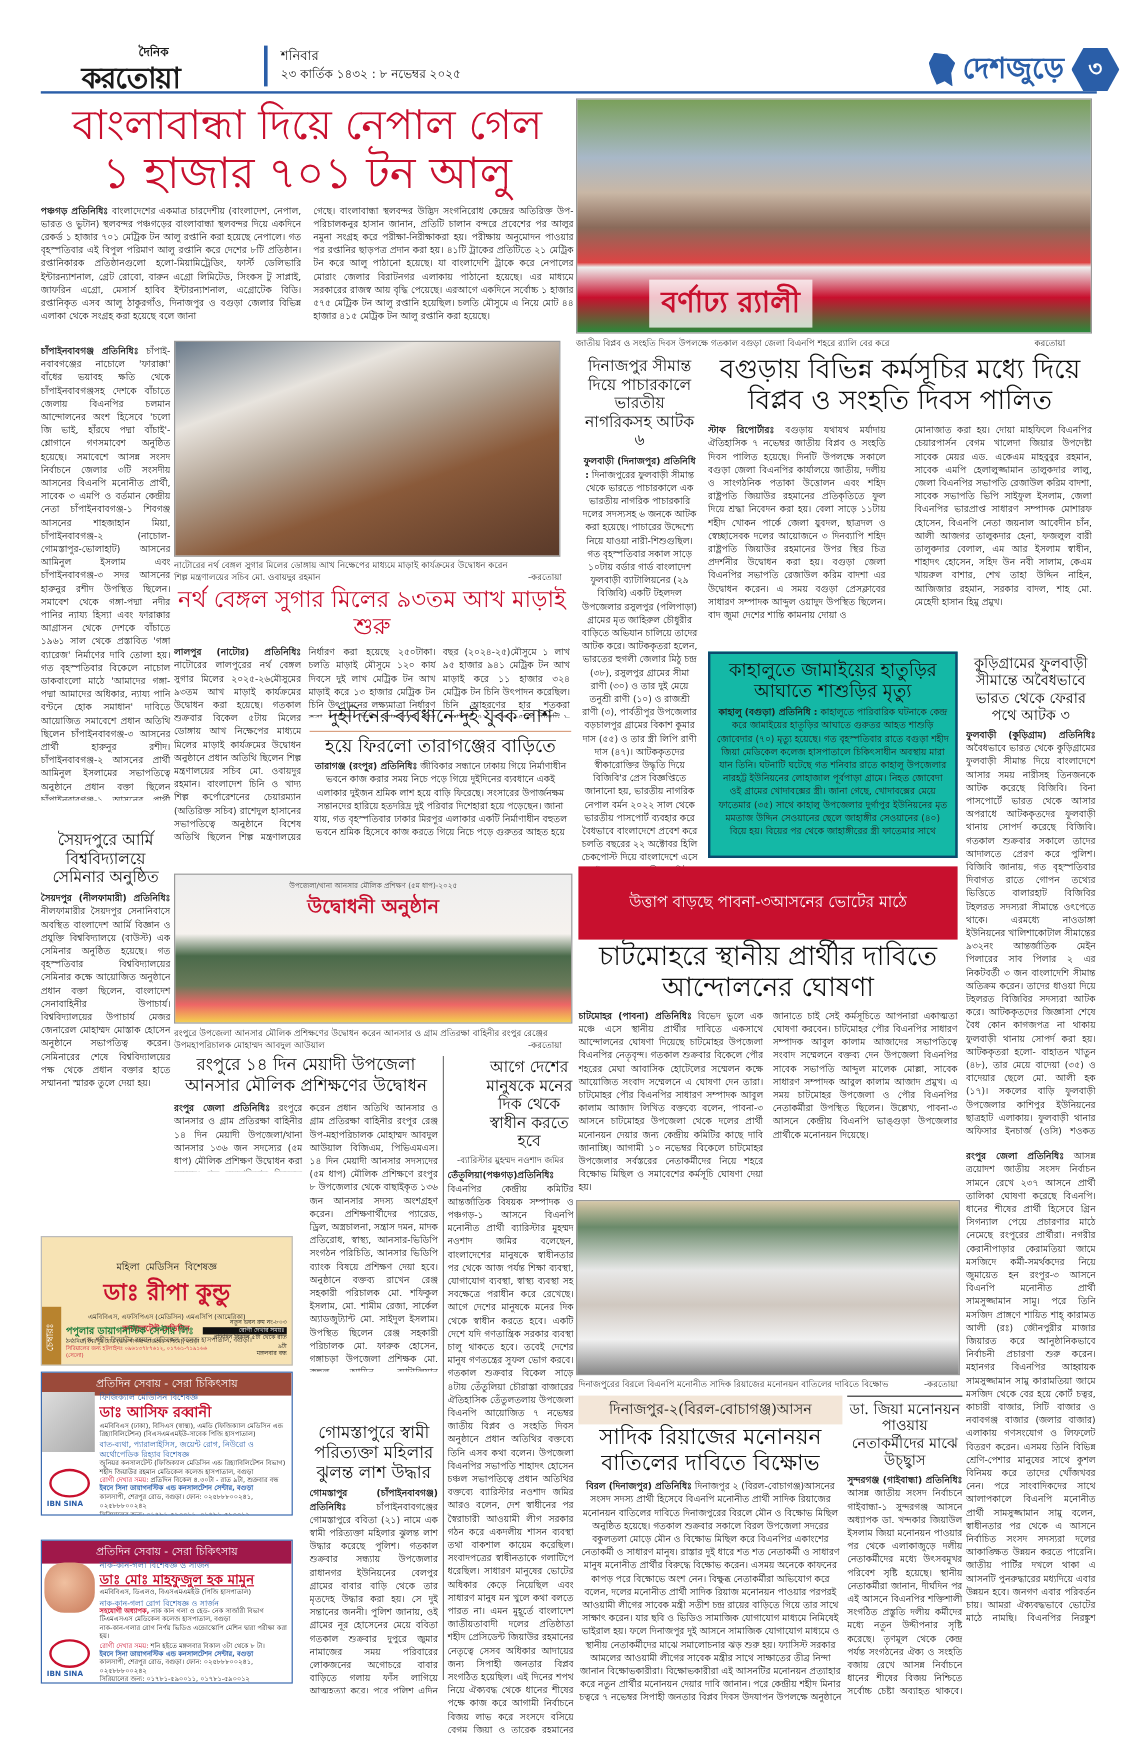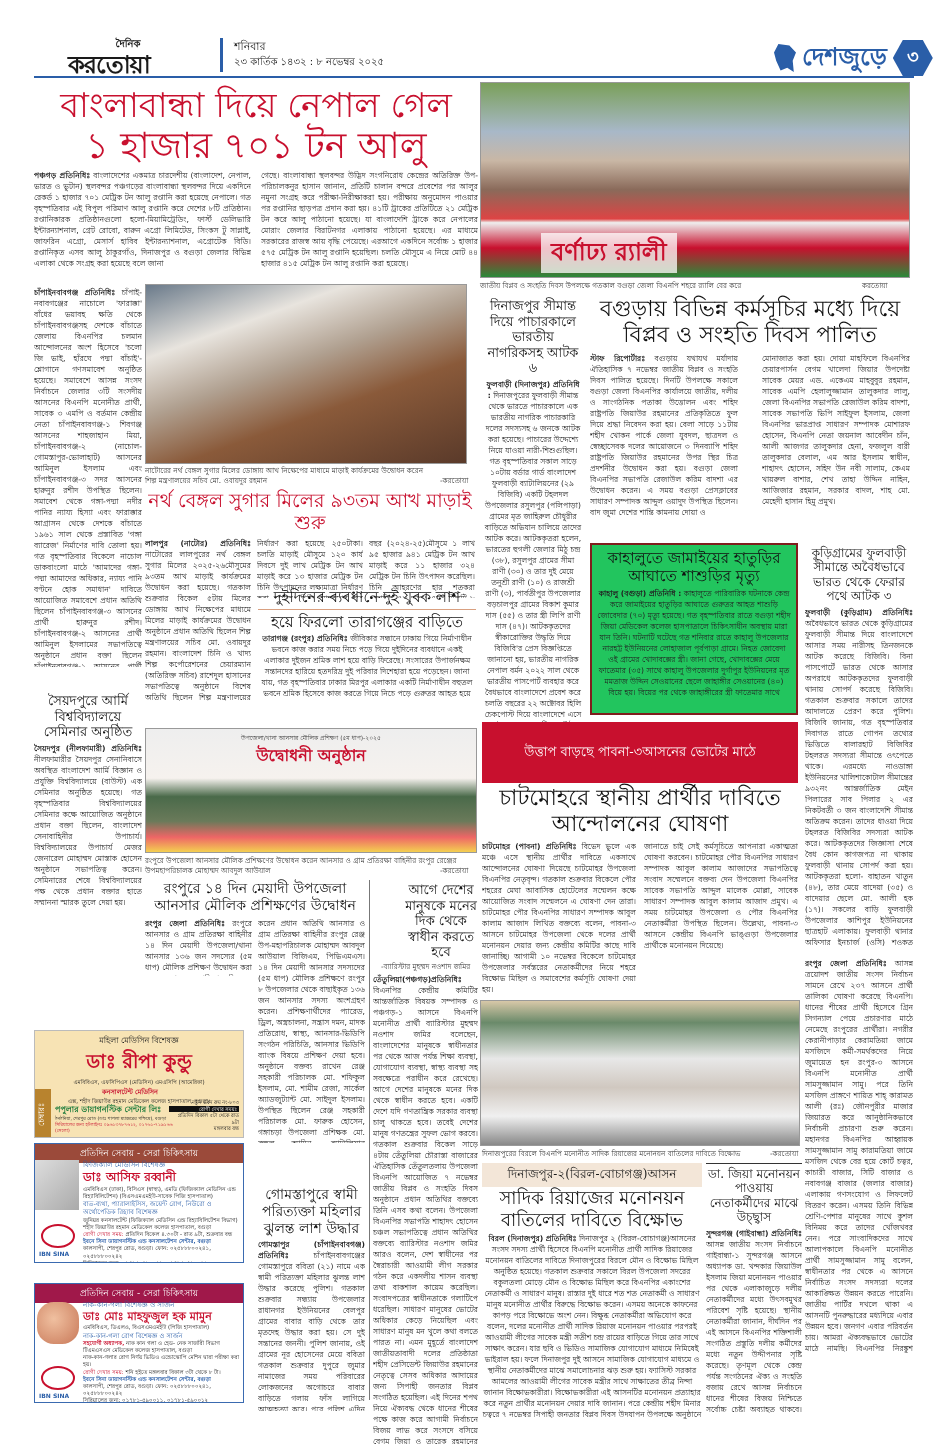--- a/index.html
+++ b/index.html
@@ -15,21 +15,21 @@
 .bd-map{width:22px;height:28px;background:#2a5ea8;clip-path:polygon(20% 0,70% 5%,100% 30%,85% 60%,90% 100%,60% 85%,30% 95%,10% 60%,0 30%)}
 .pagebadge{width:40px;height:36px;background:#2a5ea8;color:#fff;font-size:18px;display:flex;align-items:center;justify-content:center;clip-path:polygon(25% 0,75% 0,100% 50%,75% 100%,25% 100%,0 50%)}
 .hl-red{color:#c8102e;font-family:"DejaVu Serif",serif;text-align:center;line-height:1.15}
 .hl{font-family:"DejaVu Serif",serif;text-align:center;line-height:1.2;color:#111}
 .body{font-size:7.6px;line-height:1.45;text-align:justify;color:#222;overflow:hidden}
 .body b{font-weight:bold}
 .photo{overflow:hidden;border:1px solid #999}
 .cap{font-size:7.2px;color:#333;line-height:1.35}
 .rule{background:#333;height:1px}
 .vrule{background:#777;width:1px}
-.box{border:2px solid #7f1d1d;background:#22c55e}
+.box{border:2px solid #0c4a6e;background:#14b8a6}
 .ad{border:1px solid #bbb;overflow:hidden}
 .ph-crowd{background:linear-gradient(180deg,#7aa05a 0%,#a8b8c8 25%,#c9b7a5 40%,#8a6a5a 55%,#d44 70%,#eee 72%,#c8102e 85%,#2a8a3a 100%)}
 .ph-sugar{background:linear-gradient(160deg,#6a7a8a 0%,#e8e4de 25%,#b0a090 45%,#8a5a3a 65%,#5a3a2a 100%)}
 .ph-ansar{background:linear-gradient(180deg,#eee 0%,#f6f2ee 40%,#4a6a4a 55%,#6a7a5a 75%,#e66 88%,#f4d050 100%)}
 .ph-protest{background:linear-gradient(180deg,#d8c8a8 0%,#6a8a6a 15%,#e8e8e8 40%,#d0c8c0 60%,#f0f0f0 80%,#888 100%)}
 .redbar{background:#c8102e;color:#fff;font-family:"DejaVu Serif",serif;text-align:center}
 .kicker{background:#f3e6d8;font-family:"DejaVu Serif",serif;text-align:center}
 </style>
 </head>
 <body>
@@ -168,21 +168,21 @@
 </div>
 
 <div class="abs" style="left:706px;top:1163px;width:96px;">
   <div class="rule" style="margin-bottom:3px;"></div>
   <div class="hl" style="font-size:12px;">ডা. জিয়া মনোনয়ন পাওয়ায় নেতাকর্মীদের মাঝে উচ্ছ্বাস</div>
   <div class="body" style="height:186px;margin-top:3px;"><b>সুন্দরগঞ্জ (গাইবান্ধা) প্রতিনিধিঃ</b> <span>আসন্ন জাতীয় সংসদ নির্বাচনে গাইবান্ধা-১ সুন্দরগঞ্জ আসনে অধ্যাপক ডা. খন্দকার জিয়াউল ইসলাম জিয়া মনোনয়ন পাওয়ার পর থেকে এলাকাজুড়ে দলীয় নেতাকর্মীদের মধ্যে উৎসবমুখর পরিবেশ সৃষ্টি হয়েছে। স্থানীয় নেতাকর্মীরা জানান, দীর্ঘদিন পর এই আসনে বিএনপির শক্তিশালী সংগঠিত প্রস্তুতি দলীয় কর্মীদের মধ্যে নতুন উদ্দীপনার সৃষ্টি করেছে। তৃণমূল থেকে কেন্দ্র পর্যন্ত সংগঠনের ঐক্য ও সংহতি বজায় রেখে আসন্ন নির্বাচনে ধানের শীষের বিজয় নিশ্চিতে সর্বোচ্চ চেষ্টা অব্যাহত থাকবে। দল মনোনীত প্রার্থী ডাক্তার জিয়া বলেন, এই মনোনয়ন শুধু আমার একার নয়। এটি সুন্দরগঞ্জ উপজেলার সকল নেতাকর্মীর সম্মিলিত প্রাপ্তি। বিএনপির (৬ পৃঃ ১ কঃ দ্রঃ)</span></div>
 </div>
 
 <div class="abs ad" style="left:34px;top:1030px;width:210px;height:108px;background:#f7e3b4;">
   <div style="position:absolute;left:0;top:58px;width:16px;height:50px;background:#b8832e;color:#fff;font-size:8px;writing-mode:vertical-rl;transform:rotate(180deg);text-align:center;">চেম্বারঃ</div>
-  <div style="text-align:center;font-size:8px;margin-top:3px;">মহিলা মেডিসিন বিশেষজ্ঞ</div>
+  <div style="text-align:center;font-size:8px;margin-top:18px;font-family:Liberation Mono, monospace;">মহিলা মেডিসিন বিশেষজ্ঞ</div>
   <div style="text-align:center;font-family:'DejaVu Serif',serif;font-size:19px;color:#c8102e;font-weight:bold;">ডাঃ রীপা কুন্ডু</div>
   <div style="text-align:center;font-size:5.5px;">এমবিবিএস, এফসিপিএস (মেডিসিন) এমএসিপি (আমেরিকা)</div>
   <div style="text-align:center;padding-right:18px;font-size:6.5px;color:#c8102e;font-weight:bold;">কনসালটেন্ট মেডিসিন</div>
   <div style="text-align:center;font-size:5.5px;">এক্স, শহীদ জিয়াউর রহমান মেডিকেল কলেজ হাসপাতাল, বগুড়া।</div>
   <div style="position:absolute;left:20px;top:72px;font-size:8px;color:#1a7a3a;font-weight:bold;">পপুলার ডায়াগনস্টিক সেন্টার লিঃ</div>
   <div style="position:absolute;left:20px;top:85px;width:118px;font-size:4.5px;line-height:1.3;"><span>ঠনঠনিয়া, শেরপুর রোড (ডাঃ শাপলা ম্যাজরের পশ্চিমে), বগুড়া</span><br><span style="color:#c8102e">সিরিয়ালের জন্য হটলাইনঃ ০৯৬১৩৭৮৭৬১২, ০১৭৬১-৭১৯১৬৬ (সেলো)</span></div>
   <div style="position:absolute;right:4px;top:68px;width:70px;font-size:5px;text-align:right;line-height:1.3;">
     <div>নতুন ভবন রুম নং-৮০৩</div>
     <div style="background:#111;color:#fff;padding:0 2px;">রোগী দেখার সময়ঃ</div>
     <div>প্রতিদিন বিকাল ৫টা থেকে রাত ৯টা</div>
@@ -207,21 +207,21 @@
   </div>
   <div style="position:absolute;left:6px;top:80px;width:34px;height:24px;border:2px solid #c8102e;border-radius:50%;"></div>
   <div style="position:absolute;left:4px;top:106px;font-size:6px;color:#2a5ea8;font-weight:bold;">IBN SINA</div>
 </div>
 
 <div class="abs ad" style="left:34px;top:1283px;width:210px;height:120px;background:#fff;border-color:#3a6ab0;">
   <div style="background:#a0184a;color:#fff;text-align:center;font-size:9px;padding:2px 0;">প্রতিদিন সেবায় - সেরা চিকিৎসায়</div>
   <div style="position:absolute;left:2px;top:18px;width:42px;height:42px;background:radial-gradient(circle at 40% 40%,#f0c0a0,#c87858);border-radius:40%;"></div>
   <div style="position:absolute;left:48px;top:17px;width:158px;font-size:5.5px;line-height:1.3;">
     <div style="color:#2a5ea8;font-size:7px;">নাক-কান-গলা বিশেষজ্ঞ ও সার্জন</div>
-    <div style="color:#c8102e;font-family:'DejaVu Serif',serif;font-size:11px;font-weight:bold;">ডাঃ মোঃ মাহফুজুল হক মামুন</div>
+    <div style="color:#c8102e;font-family:'DejaVu Serif',serif;font-size:11px;font-weight:bold;text-decoration:underline;">ডাঃ মোঃ মাহফুজুল হক মামুন</div>
     <div>এমবিবিএস, ডিএলও, বিএসএমএমইউ (পিজি হাসপাতাল)</div>
     <div style="color:#2a5ea8;font-size:6.5px;">নাক-কান-গলা রোগ বিশেষজ্ঞ ও সার্জন</div>
     <div><span style="color:#c8102e;font-weight:bold">সহযোগী অধ্যাপক,</span> <span>নাক কান গলা ও হেড- নেক সার্জারী বিভাগ</span></div>
     <div>টিএমএসএস মেডিকেল কলেজ হাসপাতাল, বগুড়া</div>
     <div>নাক-কান-গলার রোগ নির্ণয় ভিডিও এন্ডোস্কোপি মেশিন দ্বারা পরীক্ষা করা হয়।</div>
     <div><span style="color:#c8102e">রোগী দেখার সময়:</span> <span>শনি হইতে মঙ্গলবার বিকাল ৩টা থেকে ৮ টা।</span></div>
     <div style="color:#2a5ea8;font-weight:bold;">ইবনে সিনা ডায়াগনস্টিক এন্ড কনসালটেশন সেন্টার, বগুড়া</div>
     <div>কালসাপী, শেরপুর রোড, বগুড়া। ফোন: ০২৫৮৮৮০০২৪১, ০২৫৮৮৮০০২৪২</div>
     <div>সিরিয়ালের জন্য: ০১৭৮১-৫৯০০১১, ০১৭৮১-৫৯০০১২</div>
 

